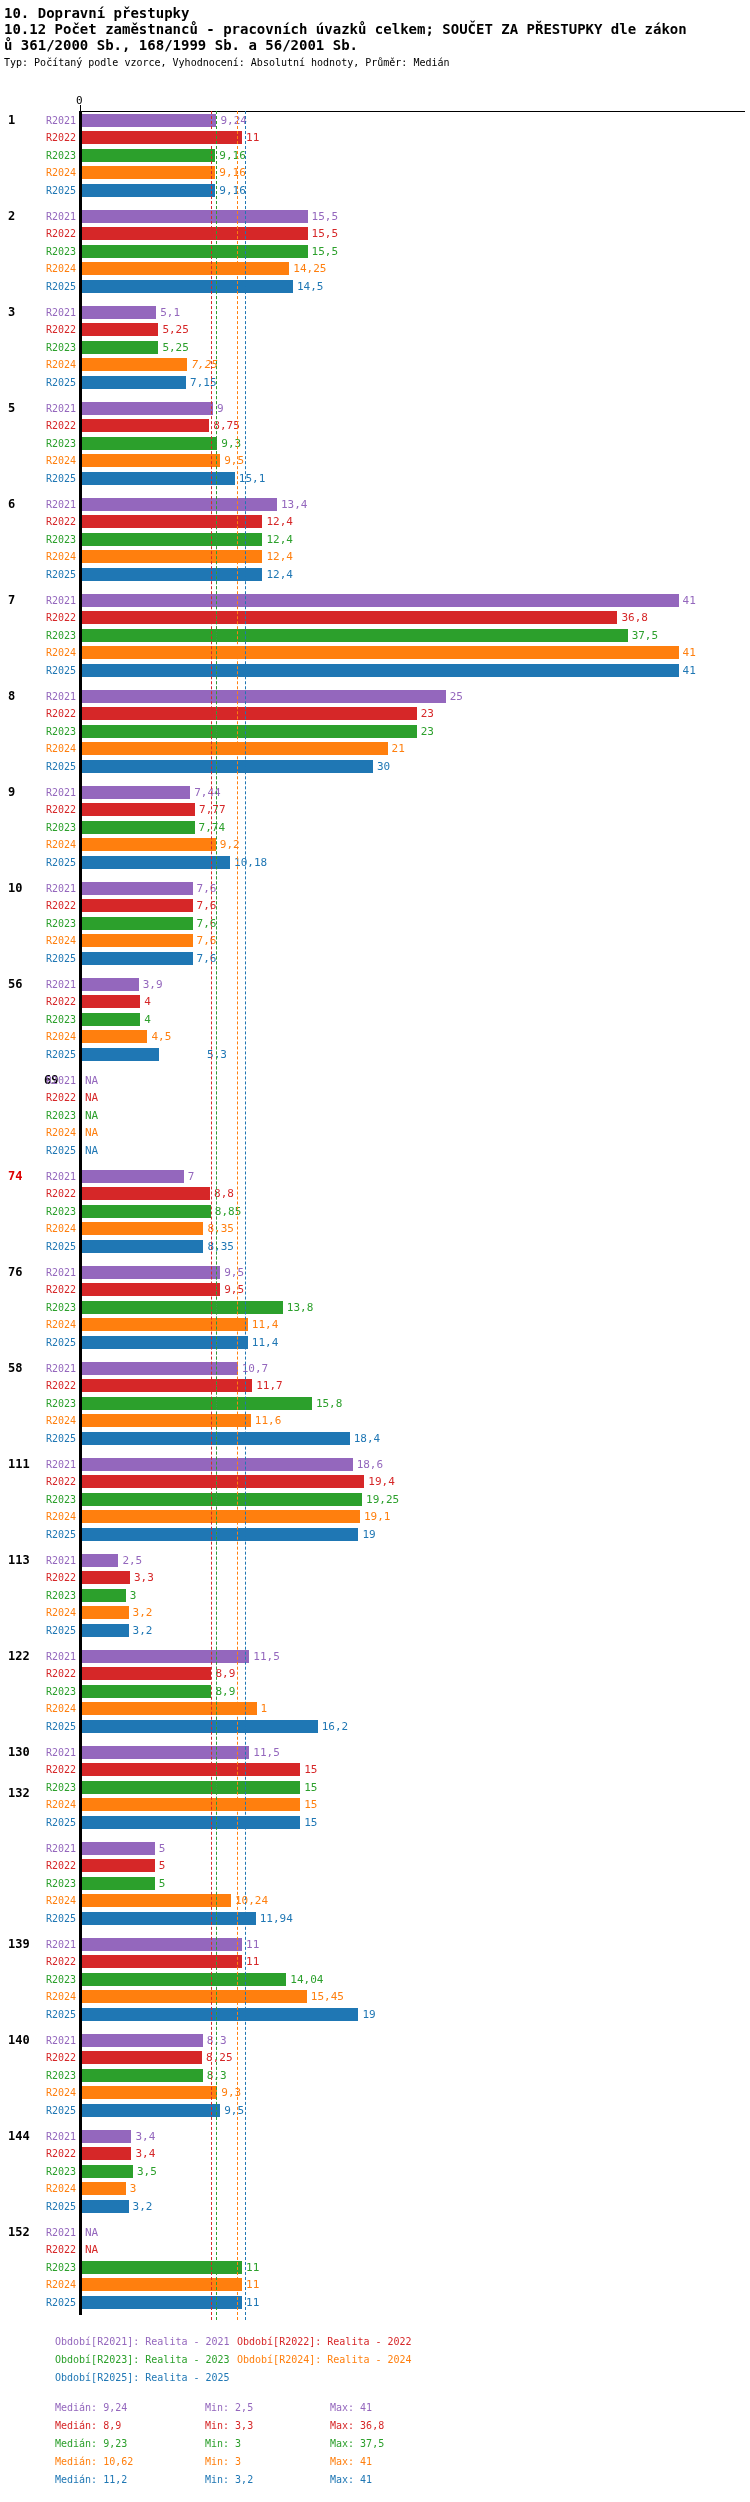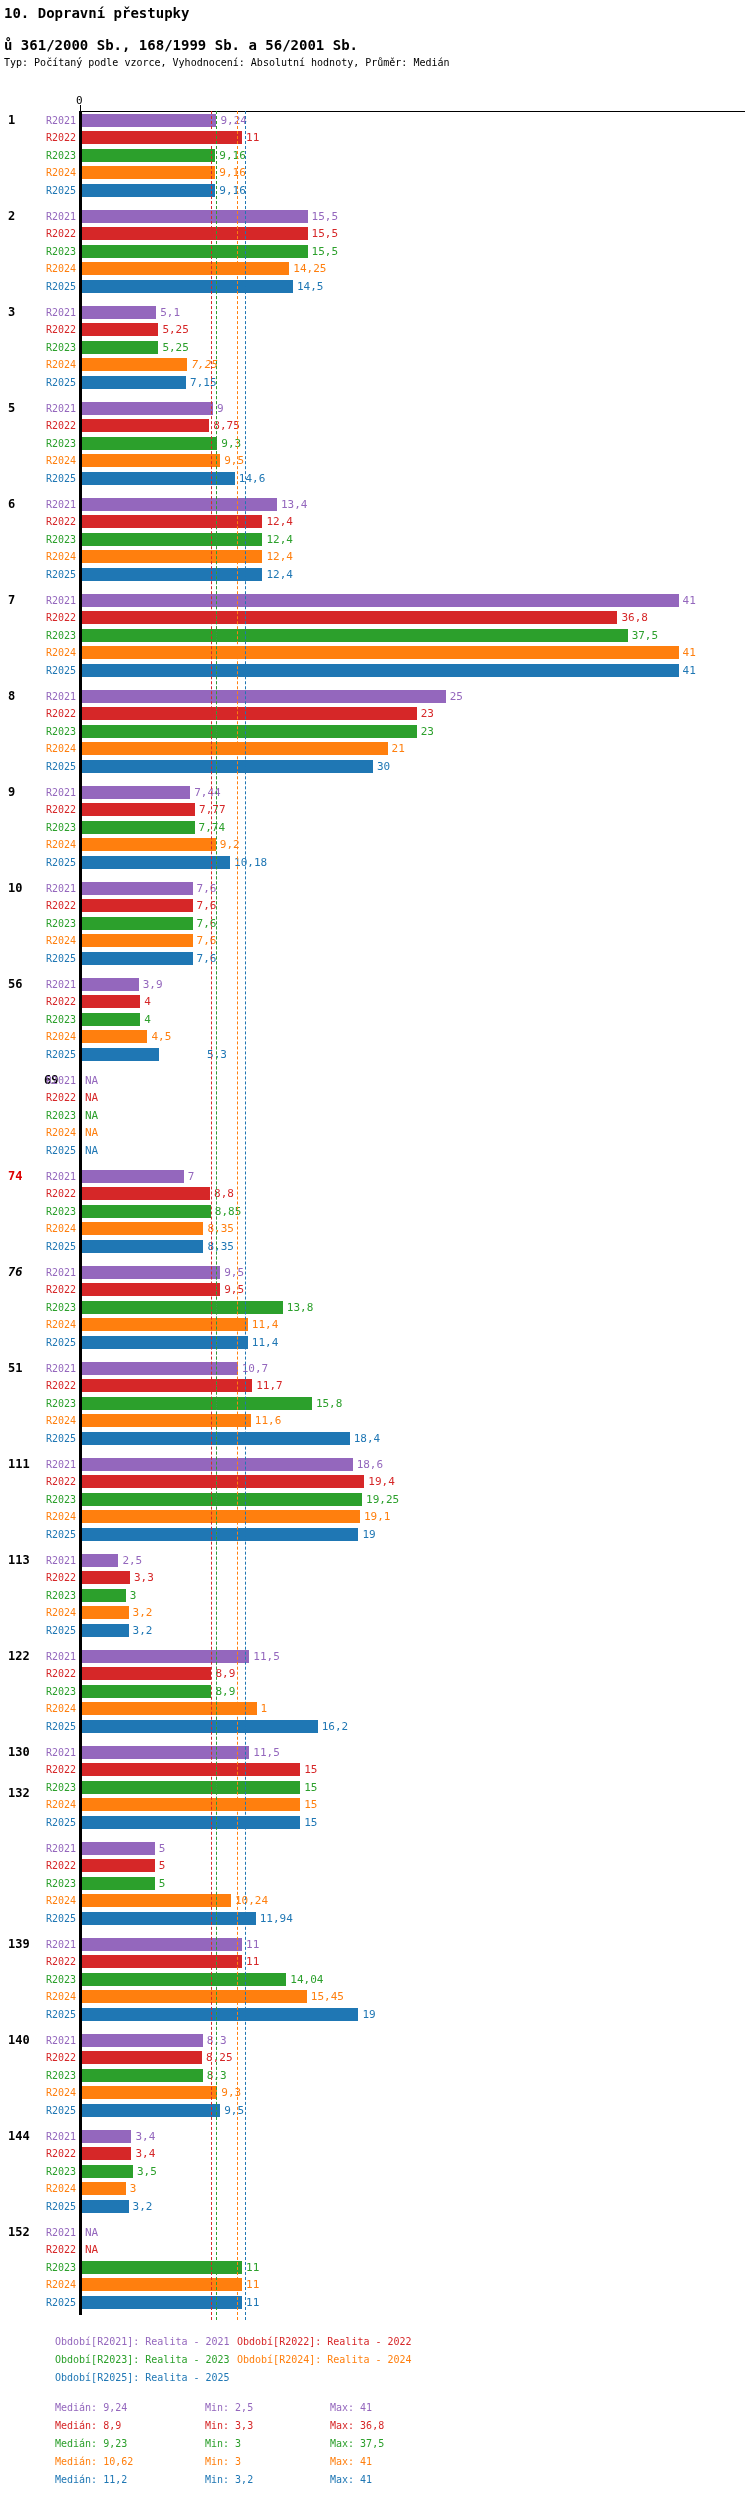--- a/index.html
+++ b/index.html
@@ -18,20 +18,21 @@
   .medline{position:absolute;width:0;border-left:1px dashed #000;}
   .legend{position:absolute;font-size:10px;white-space:nowrap;}
   .stat{position:absolute;font-size:10px;white-space:nowrap;}
   .c2021{color:#9467bd}.c2022{color:#d62728}.c2023{color:#2ca02c}.c2024{color:#ff7f0e}.c2025{color:#1f77b4}
 </style>
 </head>
 <body>
 
 <div id="canvas">
   <div class="title" style="top:5px">10. Dopravní přestupky</div>
+  <div class="title" style="top:21px">10.12 Počet zaměstnanců - pracovních úvazků celkem; SOUČET ZA PŘESTUPKY dle zákon</div>
   <div class="title" style="top:37px">ů 361/2000 Sb., 168/1999 Sb. a 56/2001 Sb.</div>
   <div class="meta" style="top:57px">Typ: Počítaný podle vzorce, Vyhodnocení: Absolutní hodnoty, Průměr: Medián</div>
 
   <div class="zero" style="left:76px;top:94px">0</div>
   <div class="tick" style="left:80px;top:105px;height:6px"></div>
   <div class="haxis" style="left:81px;top:111px;width:664px"></div>
   <div class="vaxis" style="left:79px;top:111px;height:2204px"></div>
 
   <div id="chart-area">
       <div class="glabel" style="left: 8px; top: 114px;">1</div>
@@ -90,21 +91,21 @@
       <div class="bar" style="left: 82px; top: 419.4px; width: 127.312px; background: rgb(214, 39, 40);"></div>
       <div class="vlabel" style="left: 213.312px; top: 419.4px; color: rgb(214, 39, 40);">8,75</div>
       <div class="ylabel" style="left: 30px; top: 436.8px; color: rgb(44, 160, 44);">R2023</div>
       <div class="bar" style="left: 82px; top: 436.8px; width: 135.315px; background: rgb(44, 160, 44);"></div>
       <div class="vlabel" style="left: 221.315px; top: 436.8px; color: rgb(44, 160, 44);">9,3</div>
       <div class="ylabel" style="left: 30px; top: 454.2px; color: rgb(255, 127, 14);">R2024</div>
       <div class="bar" style="left: 82px; top: 454.2px; width: 138.225px; background: rgb(255, 127, 14);"></div>
       <div class="vlabel" style="left: 224.225px; top: 454.2px; color: rgb(255, 127, 14);">9,5</div>
       <div class="ylabel" style="left: 30px; top: 471.6px; color: rgb(31, 119, 180);">R2025</div>
       <div class="bar" style="left: 82px; top: 471.6px; width: 152.775px; background: rgb(31, 119, 180);"></div>
-      <div class="vlabel" style="left: 238.775px; top: 471.6px; color: rgb(31, 119, 180);">14,6</div>
+      <div class="vlabel" style="left: 238.775px; top: 471.6px; color: rgb(31, 119, 180);">15,1</div>
       <div class="glabel" style="left: 8px; top: 498px;">6</div>
       <div class="ylabel" style="left: 30px; top: 498px; color: rgb(148, 103, 189);">R2021</div>
       <div class="bar" style="left: 82px; top: 498px; width: 194.97px; background: rgb(148, 103, 189);"></div>
       <div class="vlabel" style="left: 280.97px; top: 498px; color: rgb(148, 103, 189);">13,4</div>
       <div class="ylabel" style="left: 30px; top: 515.4px; color: rgb(214, 39, 40);">R2022</div>
       <div class="bar" style="left: 82px; top: 515.4px; width: 180.42px; background: rgb(214, 39, 40);"></div>
       <div class="vlabel" style="left: 266.42px; top: 515.4px; color: rgb(214, 39, 40);">12,4</div>
       <div class="ylabel" style="left: 30px; top: 532.8px; color: rgb(44, 160, 44);">R2023</div>
       <div class="bar" style="left: 82px; top: 532.8px; width: 180.42px; background: rgb(44, 160, 44);"></div>
       <div class="vlabel" style="left: 266.42px; top: 532.8px; color: rgb(44, 160, 44);">12,4</div>
@@ -214,37 +215,37 @@
       <div class="vlabel" style="left: 214.04px; top: 1187.4px; color: rgb(214, 39, 40);">8,8</div>
       <div class="ylabel" style="left: 30px; top: 1204.8px; color: rgb(44, 160, 44);">R2023</div>
       <div class="bar" style="left: 82px; top: 1204.8px; width: 128.768px; background: rgb(44, 160, 44);"></div>
       <div class="vlabel" style="left: 214.768px; top: 1204.8px; color: rgb(44, 160, 44);">8,85</div>
       <div class="ylabel" style="left: 30px; top: 1222.2px; color: rgb(255, 127, 14);">R2024</div>
       <div class="bar" style="left: 82px; top: 1222.2px; width: 121.493px; background: rgb(255, 127, 14);"></div>
       <div class="vlabel" style="left: 207.493px; top: 1222.2px; color: rgb(255, 127, 14);">8,35</div>
       <div class="ylabel" style="left: 30px; top: 1239.6px; color: rgb(31, 119, 180);">R2025</div>
       <div class="bar" style="left: 82px; top: 1239.6px; width: 121.493px; background: rgb(31, 119, 180);"></div>
       <div class="vlabel" style="left: 207.493px; top: 1239.6px; color: rgb(31, 119, 180);">8,35</div>
-      <div class="glabel" style="left: 8px; top: 1266px; font-style: italic;">76</div>
+      <div class="glabel" style="left: 8px; top: 1266px;">76</div>
       <div class="ylabel" style="left: 30px; top: 1266px; color: rgb(148, 103, 189);">R2021</div>
       <div class="bar" style="left: 82px; top: 1266px; width: 138.225px; background: rgb(148, 103, 189);"></div>
       <div class="vlabel" style="left: 224.225px; top: 1266px; color: rgb(148, 103, 189);">9,5</div>
       <div class="ylabel" style="left: 30px; top: 1283.4px; color: rgb(214, 39, 40);">R2022</div>
       <div class="bar" style="left: 82px; top: 1283.4px; width: 138.225px; background: rgb(214, 39, 40);"></div>
       <div class="vlabel" style="left: 224.225px; top: 1283.4px; color: rgb(214, 39, 40);">9,5</div>
       <div class="ylabel" style="left: 30px; top: 1300.8px; color: rgb(44, 160, 44);">R2023</div>
       <div class="bar" style="left: 82px; top: 1300.8px; width: 200.79px; background: rgb(44, 160, 44);"></div>
       <div class="vlabel" style="left: 286.79px; top: 1300.8px; color: rgb(44, 160, 44);">13,8</div>
       <div class="ylabel" style="left: 30px; top: 1318.2px; color: rgb(255, 127, 14);">R2024</div>
       <div class="bar" style="left: 82px; top: 1318.2px; width: 165.87px; background: rgb(255, 127, 14);"></div>
       <div class="vlabel" style="left: 251.87px; top: 1318.2px; color: rgb(255, 127, 14);">11,4</div>
       <div class="ylabel" style="left: 30px; top: 1335.6px; color: rgb(31, 119, 180);">R2025</div>
       <div class="bar" style="left: 82px; top: 1335.6px; width: 165.87px; background: rgb(31, 119, 180);"></div>
       <div class="vlabel" style="left: 251.87px; top: 1335.6px; color: rgb(31, 119, 180);">11,4</div>
-      <div class="glabel" style="left: 8px; top: 1362px;">51</div>
+      <div class="glabel" style="left: 8px; top: 1362px;">58</div>
       <div class="ylabel" style="left: 30px; top: 1362px; color: rgb(148, 103, 189);">R2021</div>
       <div class="bar" style="left: 82px; top: 1362px; width: 155.685px; background: rgb(148, 103, 189);"></div>
       <div class="vlabel" style="left: 241.685px; top: 1362px; color: rgb(148, 103, 189);">10,7</div>
       <div class="ylabel" style="left: 30px; top: 1379.4px; color: rgb(214, 39, 40);">R2022</div>
       <div class="bar" style="left: 82px; top: 1379.4px; width: 170.235px; background: rgb(214, 39, 40);"></div>
       <div class="vlabel" style="left: 256.235px; top: 1379.4px; color: rgb(214, 39, 40);">11,7</div>
       <div class="ylabel" style="left: 30px; top: 1396.8px; color: rgb(44, 160, 44);">R2023</div>
       <div class="bar" style="left: 82px; top: 1396.8px; width: 229.89px; background: rgb(44, 160, 44);"></div>
       <div class="vlabel" style="left: 315.89px; top: 1396.8px; color: rgb(44, 160, 44);">15,8</div>
       <div class="ylabel" style="left: 30px; top: 1414.2px; color: rgb(255, 127, 14);">R2024</div>

